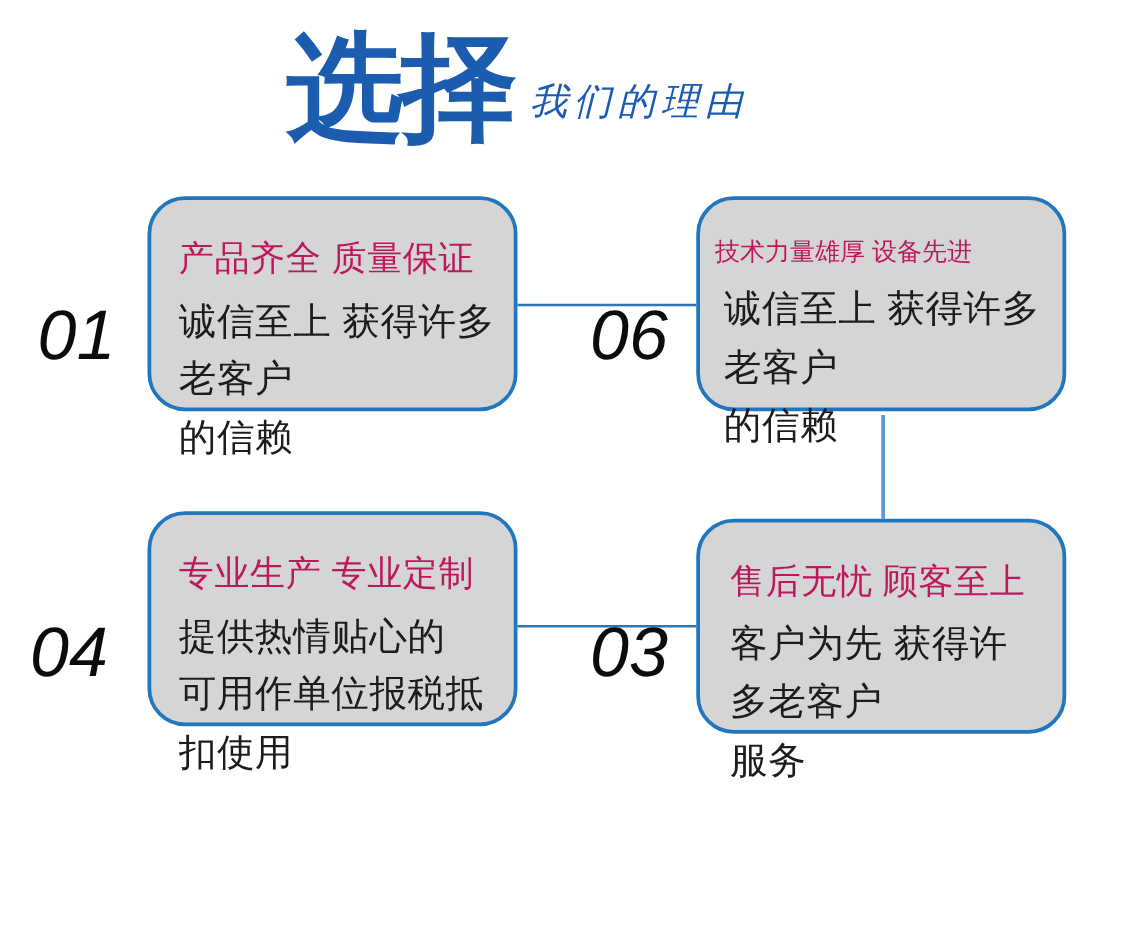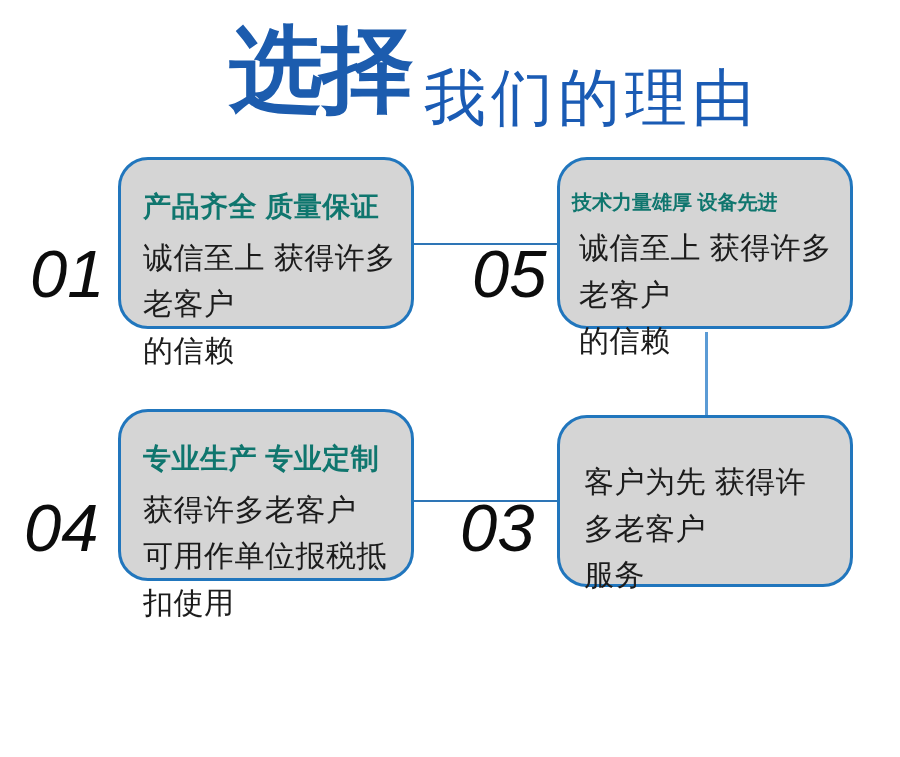--- a/index.html
+++ b/index.html
@@ -22,77 +22,78 @@
     line-height: 1;
     font-weight: 900;
     color: #1C5CAE;
     letter-spacing: -3px;
     white-space: nowrap;
   }
   .title-rest {
     position: absolute;
     left: 424px;
     top: 67px;
-    font-size: 62px;
+    font-size: 30px;
     line-height: 1;
     font-weight: 500;
     color: #1A5BB4;
     letter-spacing: 5px;
     white-space: nowrap;
+    font-style: italic;
   }
 
   
   .feature-box {
     position: absolute;
     width: 296px;
     height: 172px;
     background: #D5D5D5;
     border: 3px solid #2176BD;
     border-radius: 30px;
     box-sizing: border-box;
     padding: 30px 14px 0 22px;
   }
   .box-1 { left: 118px; top: 157px; }
   .box-2 { left: 557px; top: 157px; padding-left: 12px; padding-right: 8px; }
   .box-3 { left: 557px; top: 415px; padding-left: 24px; }
   .box-4 { left: 118px; top: 409px; }
 
   .feature-heading {
     font-size: 28px;
-    font-weight: 700;
-    color: #0f766e;
+    font-weight: 400;
+    color: #be185d;
     letter-spacing: 0.5px;
     white-space: nowrap;
     line-height: 1.2;
   }
   .box-2 .feature-heading { font-size: 20px; letter-spacing: 0; }
 
   .feature-desc {
     margin-top: 11px;
     font-size: 30px;
     color: #1c1c1c;
     line-height: 1.55;
     white-space: pre-line;
     letter-spacing: 0.5px;
   }
   .box-2 .feature-desc { margin-left: 7px; }
 
   
   .feature-number {
     position: absolute;
     font-style: italic;
-    font-size: 67px;
+    font-size: 56px;
     line-height: 1;
     font-weight: 400;
     color: #0c0c0c;
     white-space: nowrap;
   }
   .num-01 { left: 30px;  top: 240px; }
   .num-02 { left: 472px; top: 240px; }
-  .num-03 { left: 460px; top: 494px; }
+  .num-03 { left: 472px; top: 494px; }
   .num-04 { left: 24px;  top: 494px; font-style: italic; }
 
   
   .connector-h {
     position: absolute;
     height: 2px;
     background: #2E75B6;
   }
   .conn-top    { left: 414px; top: 243px; width: 143px; }
   .conn-bottom { left: 414px; top: 500px; width: 143px; }
@@ -147,29 +148,30 @@
 的信赖</div>
   </div>
 
   <div class="feature-box box-2">
     <div class="feature-heading">技术力量雄厚 设备先进</div>
     <div class="feature-desc">诚信至上 获得许多老客户
 的信赖</div>
   </div>
 
   <div class="feature-box box-3">
+    <div class="feature-heading">售后无忧 顾客至上</div>
     <div class="feature-desc">客户为先 获得许多老客户
 服务</div>
   </div>
 
   <div class="feature-box box-4">
     <div class="feature-heading">专业生产 专业定制</div>
-    <div class="feature-desc">获得许多老客户
+    <div class="feature-desc">提供热情贴心的
 可用作单位报税抵扣使用</div>
   </div>
 
   <div class="feature-number num-01">01</div>
-  <div class="feature-number num-02">05</div>
+  <div class="feature-number num-02">06</div>
   <div class="feature-number num-03">03</div>
   <div class="feature-number num-04">04</div>
 
 
 </div>
 
 </body></html>

